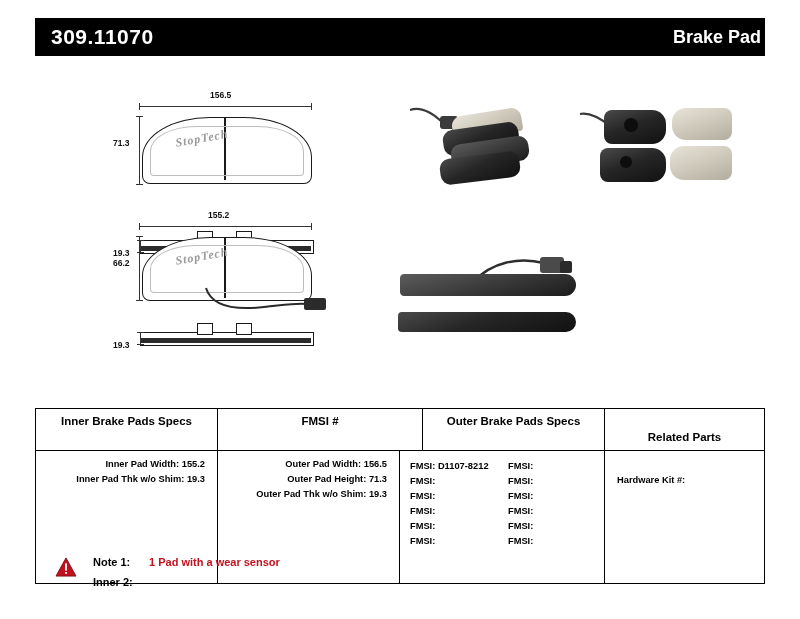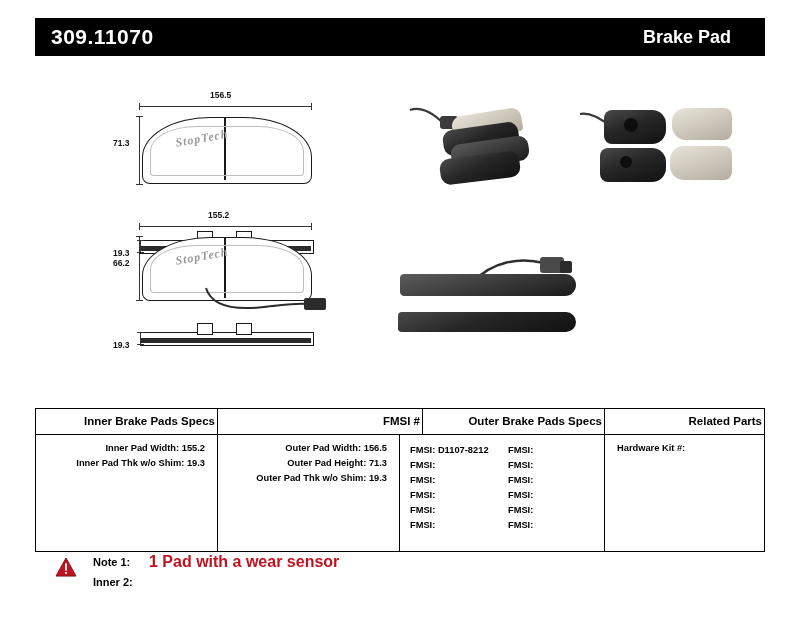--- a/index.html
+++ b/index.html
@@ -21,21 +21,21 @@
     position: absolute;
     left: 35px;
     top: 18px;
     width: 730px;
     height: 38px;
     background: #000000;
     display: flex;
     align-items: center;
     justify-content: space-between;
     box-sizing: border-box;
-    padding: 0 34px 0 16px;
+    padding: 0 4px 0 16px;
   }
   .header .part-number {
     color: #ffffff;
     font-size: 21px;
     font-weight: bold;
     letter-spacing: 0.5px;
   }
   .header .product-type {
     color: #ffffff;
     font-size: 18px;
@@ -138,24 +138,24 @@
   .col {
     box-sizing: border-box;
     border-right: 1.2px solid #000;
   }
   .col:last-child {
     border-right: none;
   }
   .col-inner  { width: 182px; }
   .col-outer  { width: 182px; }
   .col-fmsi   { width: 205px; }
-  .col-rel    { width: 159px; }
+  .col-rel    { width: 159px; margin-top: 16px; }
 
   .col-head {
-    text-align: right;
+    text-align: center;
     font-size: 11.5px;
     font-weight: bold;
     padding: 6px 2px 7px 2px;
   }
   .col-body {
     padding: 6px 6px 10px 6px;
     min-height: 100px;
   }
   .spec-line {
     font-size: 9.3px;
@@ -198,21 +198,21 @@
     display: flex;
     align-items: center;
     height: 20px;
   }
   .note-label {
     font-size: 11px;
     font-weight: bold;
     width: 56px;
   }
   .note-text {
-    font-size: 16px;
+    font-size: 11px;
     font-weight: bold;
     color: #c1121f;
   }
   .warn-icon {
     position: absolute;
     left: 0px;
     top: 5px;
     width: 22px;
     height: 20px;
   }

